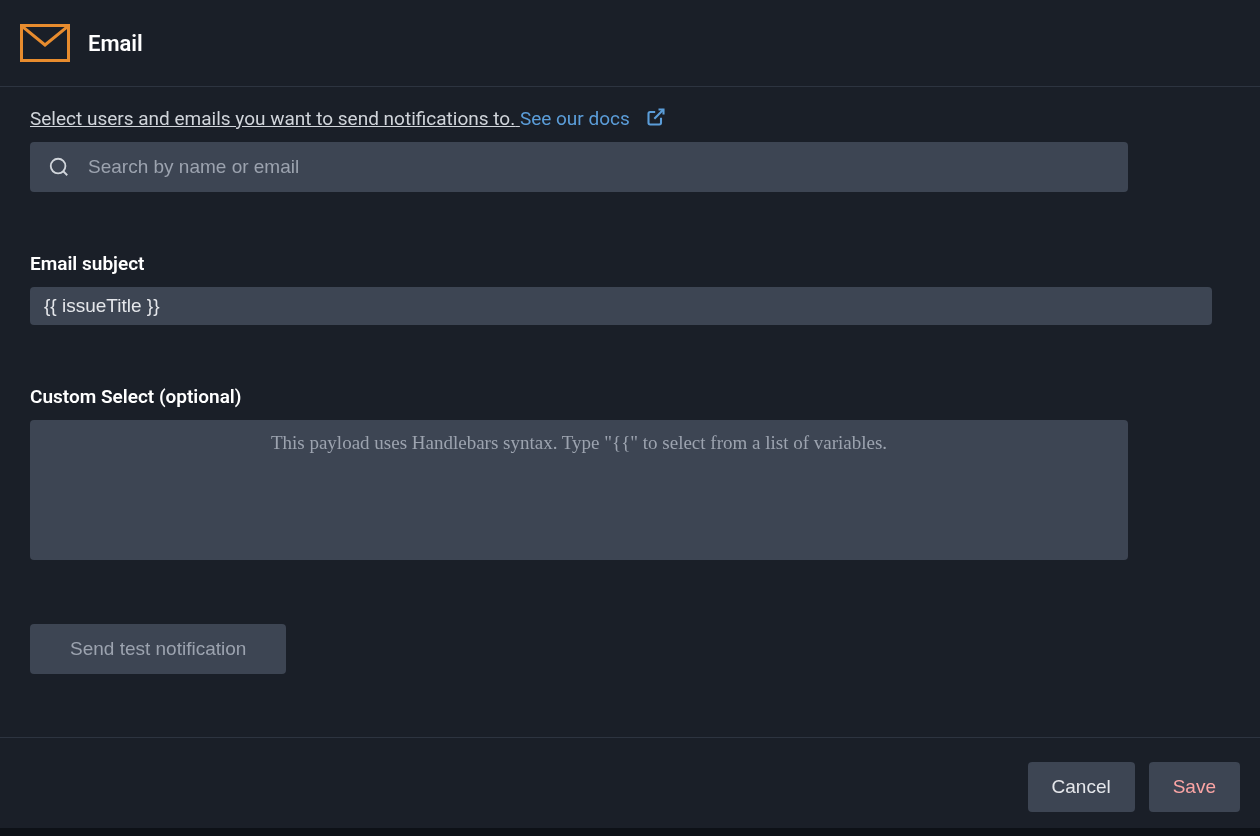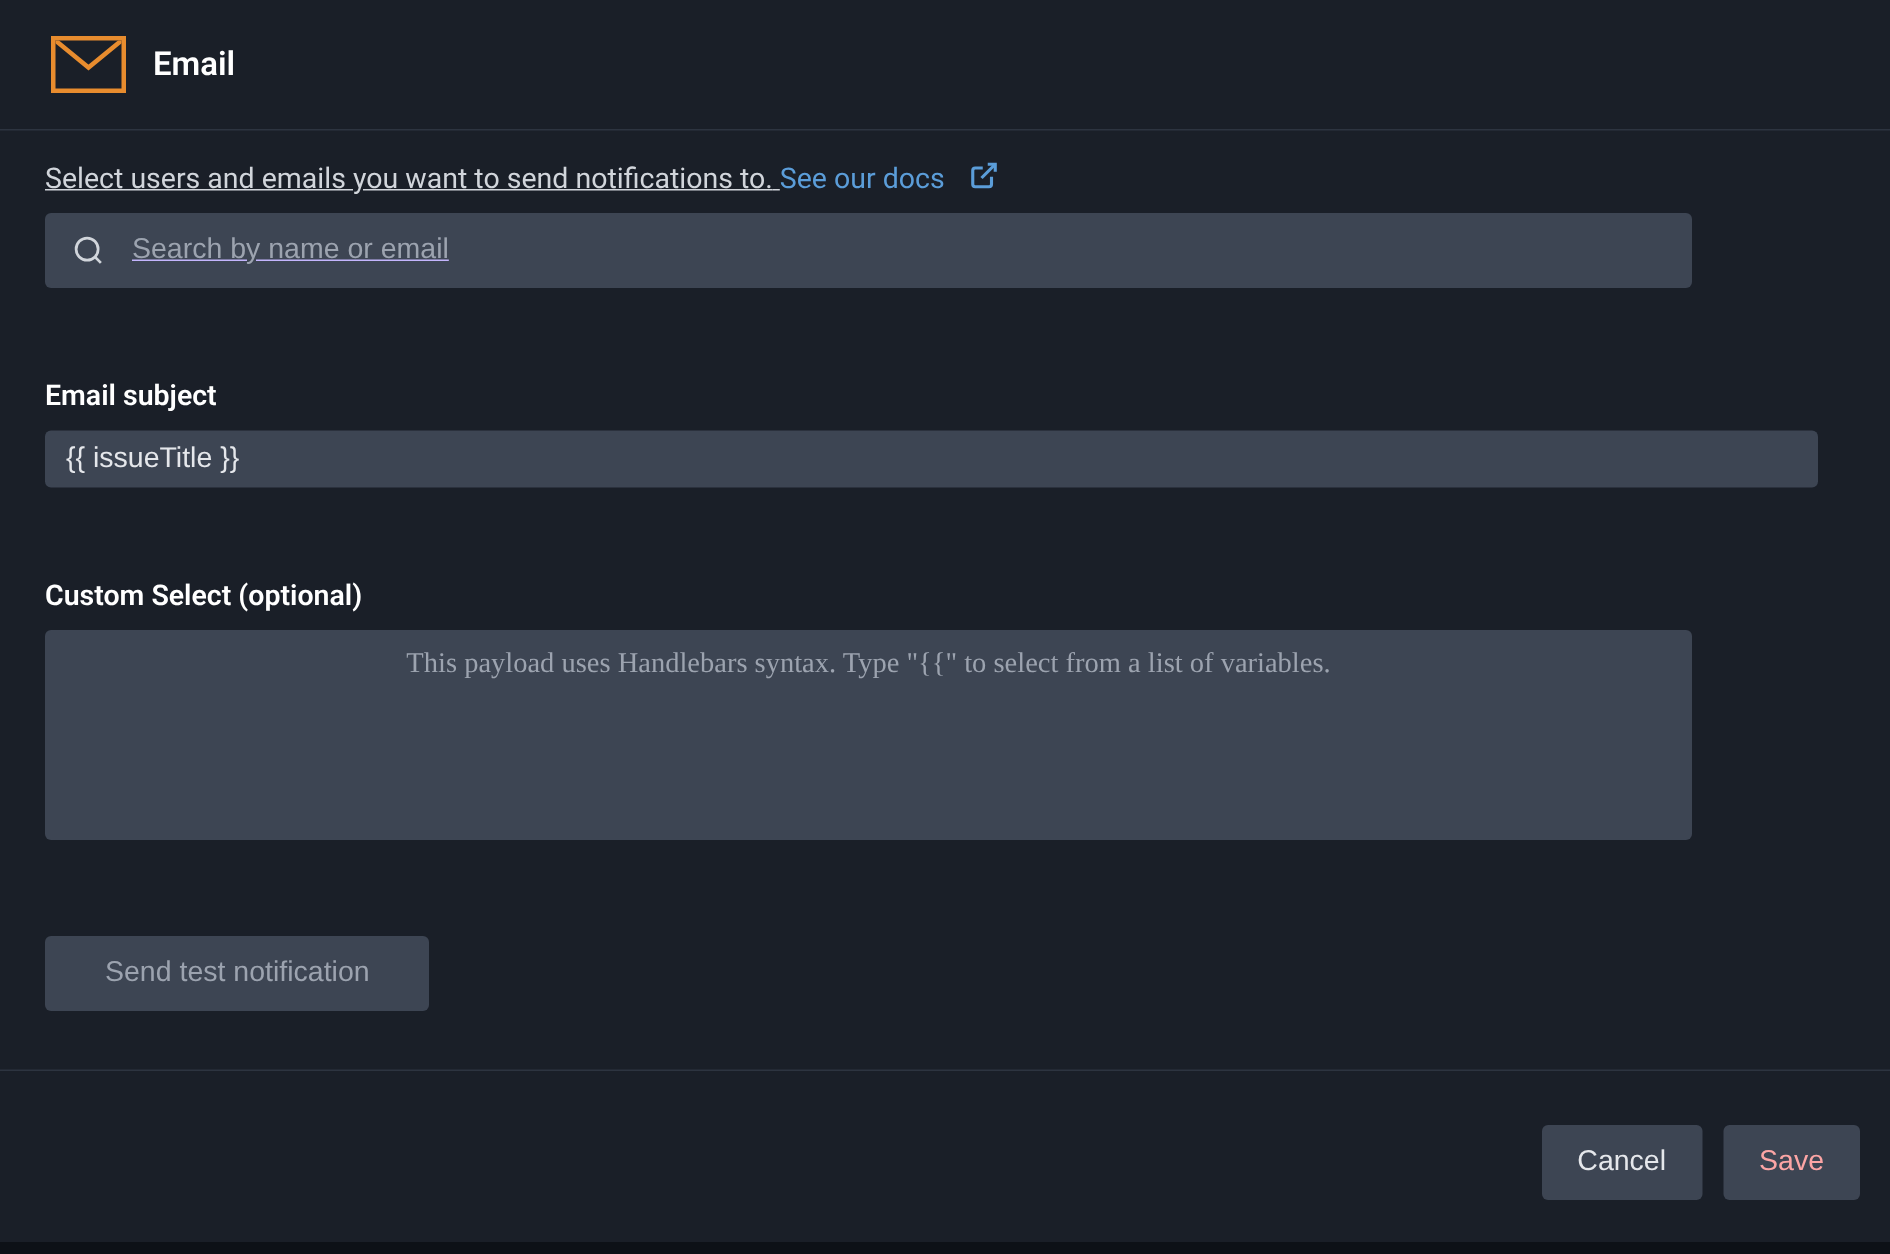--- a/index.html
+++ b/index.html
@@ -11,21 +11,21 @@
       font-family: -apple-system, BlinkMacSystemFont, "Segoe UI", Roboto, Helvetica, Arial, sans-serif;
       background-color: #1a1f28;
       color: #e5e7eb;
       width: 1260px;
       height: 836px;
       overflow: hidden;
     }
     .header {
       display: flex;
       align-items: center;
-      padding: 24px 34px;
+      padding: 24px 20px;
       border-bottom: 1px solid #2d3440;
       gap: 18px;
     }
     .email-icon {
       width: 50px;
       height: 38px;
       border: 3px solid #e88c2e;
       position: relative;
       display: flex;
       align-items: flex-start;
@@ -77,21 +77,20 @@
     .search-input {
       width: 1098px;
       height: 50px;
       background-color: #3d4553;
       border: none;
       border-radius: 4px;
       padding-left: 58px;
       font-size: 19px;
       color: #c4b5fd;
       outline: none;
-      text-decoration: underline;
     }
     .search-input::placeholder {
       color: #9ca3af;
     }
     .field-label {
       font-size: 19px;
       font-weight: 600;
       color: #ffffff;
       margin-bottom: 12px;
     }
@@ -133,21 +132,21 @@
       font-size: 19px;
       color: #9ca3af;
       cursor: pointer;
     }
     .footer {
       position: absolute;
       bottom: 0;
       left: 0;
       right: 0;
       border-top: 1px solid #2d3440;
-      padding: 36px 20px;
+      padding: 24px 20px;
       display: flex;
       justify-content: flex-end;
       gap: 14px;
       background-color: #1a1f28;
     }
     .footer-button {
       background-color: #3d4553;
       border: none;
       border-radius: 4px;
       padding: 14px 24px;

